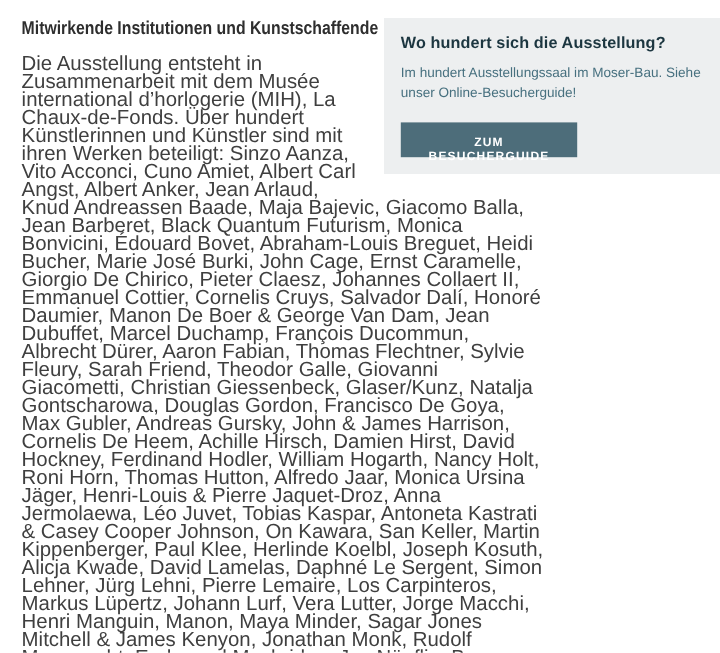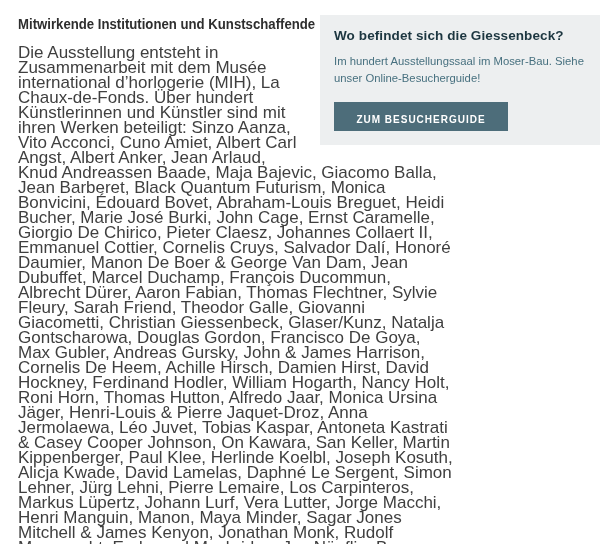--- a/index.html
+++ b/index.html
@@ -36,21 +36,21 @@
     letter-spacing: 0.1px;
   }
   .info-box p {
     margin: 0 0 15px 0;
     font-size: 11.3px;
     line-height: 17px;
     color: var(--box-text, #47707f);
   }
   .guide-btn {
     display: block;
-    width: 174px;
+    width: 147px;
     height: 29px;
     border: none;
     background: var(--button-background, #4d6d7a);
     color: var(--button-text, #ffffff);
     font-family: "Liberation Sans", sans-serif;
     font-size: 10px;
     font-weight: bold;
     letter-spacing: 1px;
     text-align: center;
     cursor: pointer;
@@ -72,21 +72,21 @@
     color: var(--body-text, #3f3f3f);
   }
 </style>
 </head>
 <body>
 
 <div class="page">
   <div class="text-col">
 
     <aside class="info-box">
-      <h2>Wo befindet sich die Giessenbeck?</h2>
+      <h2>Wo hundert sich die Ausstellung?</h2>
       <p>Im hundert Ausstellungssaal im Moser-Bau. Siehe unser Online-Besucherguide!</p>
       <button class="guide-btn">ZUM BESUCHERGUIDE</button>
     </aside>
 
     <h1 class="page-title">Mitwirkende Institutionen und Kunstschaffende</h1>
 
     <p class="body-text">Die Ausstellung entsteht in Zusammenarbeit mit dem Musée international d’horlogerie (MIH), La Chaux-de-Fonds. Über hundert Künstlerinnen und Künstler sind mit ihren Werken beteiligt: Sinzo Aanza, Vito Acconci, Cuno Amiet, Albert Carl Angst, Albert Anker, Jean Arlaud, Knud Andreassen Baade, Maja Bajevic, Giacomo Balla, Jean Barberet, Black Quantum Futurism, Monica Bonvicini, Édouard Bovet, Abraham-Louis Breguet, Heidi Bucher, Marie José Burki, John Cage, Ernst Caramelle, Giorgio De Chirico, Pieter Claesz, Johannes Collaert II, Emmanuel Cottier, Cornelis Cruys, Salvador Dalí, Honoré Daumier, Manon De Boer &amp; George Van Dam, Jean Dubuffet, Marcel Duchamp, François Ducommun, Albrecht Dürer, Aaron Fabian, Thomas Flechtner, Sylvie Fleury, Sarah Friend, Theodor Galle, Giovanni Giacometti, Christian Giessenbeck, Glaser/Kunz, Natalja Gontscharowa, Douglas Gordon, Francisco De Goya, Max Gubler, Andreas Gursky, John &amp; James Harrison, Cornelis De Heem, Achille Hirsch, Damien Hirst, David Hockney, Ferdinand Hodler, William Hogarth, Nancy Holt, Roni Horn, Thomas Hutton, Alfredo Jaar, Monica Ursina Jäger, Henri-Louis &amp; Pierre Jaquet-Droz, Anna Jermolaewa, Léo Juvet, Tobias Kaspar, Antoneta Kastrati &amp; Casey Cooper Johnson, On Kawara, San Keller, Martin Kippenberger, Paul Klee, Herlinde Koelbl, Joseph Kosuth, Alicja Kwade, David Lamelas, Daphné Le Sergent, Simon Lehner, Jürg Lehni, Pierre Lemaire, Los Carpinteros, Markus Lüpertz, Johann Lurf, Vera Lutter, Jorge Macchi, Henri Manguin, Manon, Maya Minder, Sagar Jones Mitchell &amp; James Kenyon, Jonathan Monk, Rudolf Mumprecht, Eadweard Muybridge, Jos Näpflin, Bruce Nauman, Natasza Niedziółka, Sophie Nys, Ohan Breiding, Shoghig Halajian, Claes Oldenburg, Roman Opałka, Nam June Paik, Katie Paterson, Richard Prince, Man Ray, Max Reichmann, Hans Richter, Didier Rittener, Dieter Roth, Thomas Ruff, Vittorio Santoro, Christian Schad, Cyril Schäublin, Hubert Scheibl, Berthe Schmidt-Allard, Shirana Shahbazi, Fatma Shanan, Daniel Spoerri, Alfred Stevens, Elisa Storelli, Pierre Subleyras, Una Szeemann, Taiyo Onorato &amp; Nico Krebs, Yves Tanguy, Rirkrit Tiravanija, Félix Vallotton, Ben Vautier, Willem Van De Velde (II), Jacques De La Villeglé, Andy Warhol, Samuel Watson, Ai Weiwei, Ian Wilson, Wols, Erwin Wurm, Tim Zulauf/KMU Produktionen.</p>
 
     <p class="body-text">Unterstützt von Swiss Re – Partner für zeitgenössische Kunst und Credit Suisse – Partnerin Kunsthaus Zürich.</p>
 

